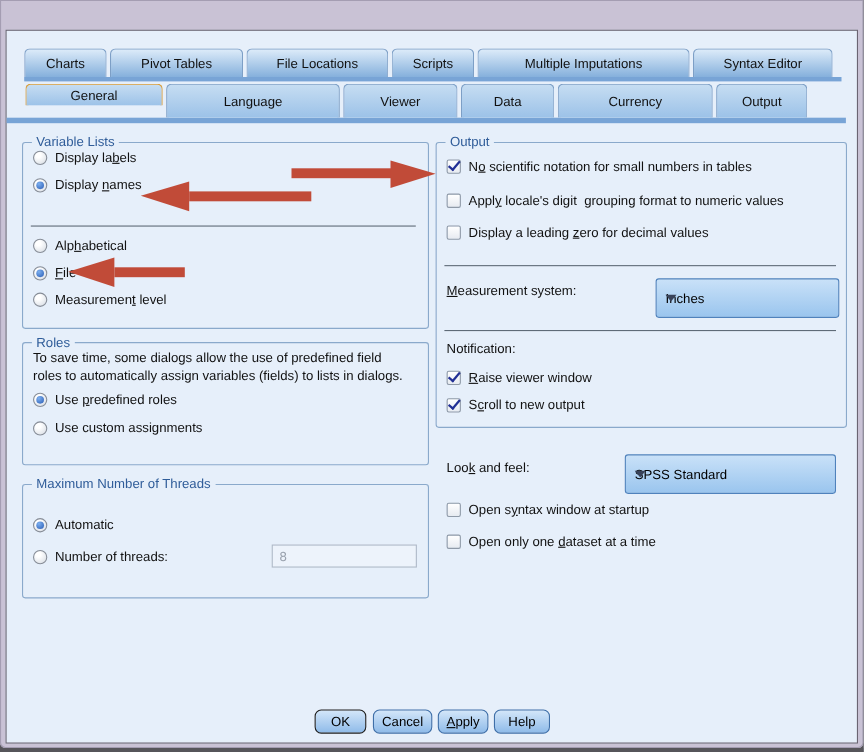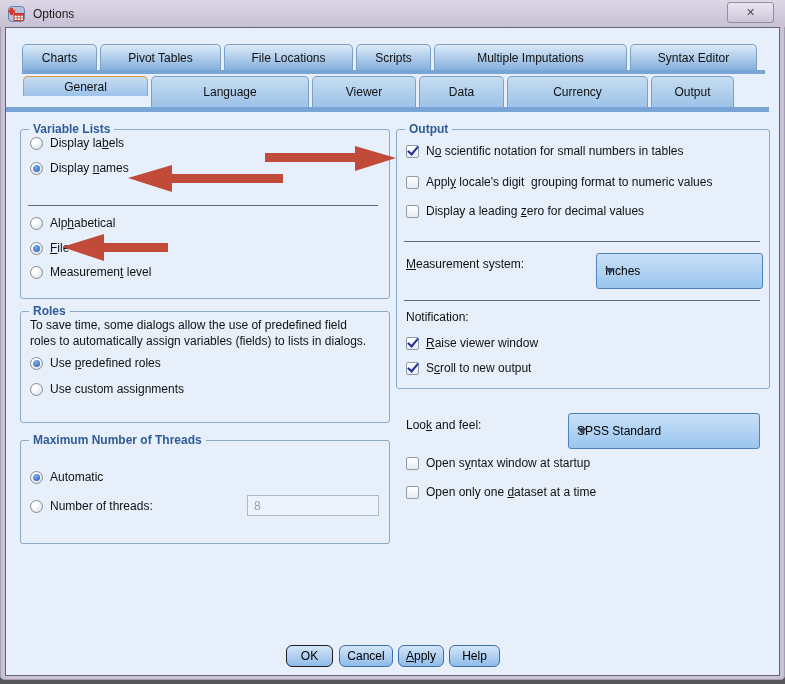--- a/index.html
+++ b/index.html
@@ -25,21 +25,21 @@
   .tab{box-sizing:border-box;border:1px solid #7d9fc6;border-bottom:none;border-radius:5px 5px 0 0;
        display:flex;align-items:center;justify-content:center;font-size:12px;color:#111;}
   .tabs.r1 .tab{background:linear-gradient(#dcebf9,#85b0dc);}
   .tabs.r2 .tab{background:linear-gradient(#c6ddf2,#9cc2e8);}
   .tab.selected{background:linear-gradient(#fdda88,#f9b84c);border-color:#d99b33;height:20px;}
   .band{position:absolute;background:#78a4d6;z-index:2;}
   .band.b1{left:22px;top:70px;width:743px;height:4px;}
   .band.b2{left:6px;top:107px;width:763px;height:5px;}
   
   .group{position:absolute;border:1px solid #8aa9cb;border-radius:3px;}
-  .gtitle{position:absolute;top:-8px;left:8px;background:#e6effa;padding:0 4px;color:#2f5c99;font-size:12px;font-weight:bold;}
+  .gtitle{position:absolute;top:-8px;left:8px;background:#e6effa;padding:0 4px;color:#2f5c99;font-size:12px;}
   
   .row{position:absolute;display:flex;align-items:center;gap:7px;height:18px;font-size:12px;color:#111;}
   .lbl, .lbl span{white-space:pre;}
   .u{text-decoration:underline;}
   .rad{box-sizing:border-box;flex:0 0 13px;width:13px;height:13px;border-radius:50%;border:1px solid #878d97;
        background:radial-gradient(circle at 35% 30%, #ffffff 20%, #d4dae2);position:relative;}
   .rad.on::after{content:'';position:absolute;left:2px;top:2px;width:7px;height:7px;border-radius:50%;
        background:radial-gradient(circle at 35% 30%, #7db0f0, #2a5cb4);}
   .cb{box-sizing:border-box;flex:0 0 13px;width:13px;height:13px;border:1px solid #8f9aa8;border-radius:2px;
       background:linear-gradient(#ffffff,#e7ebf1);position:relative;}
@@ -74,36 +74,20 @@
   .a3 .head{left:0;top:0;border-top:13px solid transparent;border-bottom:14px solid transparent;border-right:42px solid #c14b38;}
   .a3 .shaft{left:42px;top:9px;width:64px;height:9px;}
   .strip{position:absolute;left:0;top:680px;width:785px;height:4px;background:#56555a;}
 </style>
 </head>
 <body>
 
 <div class="screen">
   <div class="window">
 
-    <div class="titlebar">
-      <svg class="app-icon" width="18" height="16" viewBox="0 0 18 16">
-        <rect x="0.5" y="0.5" width="16" height="15" rx="3.5" fill="#b4c1dc" stroke="#7181a8"></rect>
-        <rect x="2" y="2" width="3" height="7" fill="#d23c30"></rect>
-        <rect x="0.5" y="3.8" width="6.5" height="3" fill="#d23c30"></rect>
-        <rect x="6" y="7.5" width="9.5" height="7" fill="#ffffff" stroke="#c0392b"></rect>
-        <rect x="6" y="7.5" width="9.5" height="2.2" fill="#d23c30"></rect>
-        <line x1="6" y1="12" x2="15.5" y2="12" stroke="#c0392b" stroke-width="0.8"></line>
-        <line x1="9.2" y1="7.5" x2="9.2" y2="14.5" stroke="#c0392b" stroke-width="0.8"></line>
-        <line x1="12.4" y1="7.5" x2="12.4" y2="14.5" stroke="#c0392b" stroke-width="0.8"></line>
-      </svg>
-      <span class="win-title">Options</span>
-      <div class="close-btn">
-        <span class="close-x">✕</span>
-      </div>
-    </div>
 
     <div class="client"></div>
 
     <div class="tabs r1">
       <div class="tab" style="width:75px">Charts</div>
       <div class="tab" style="width:121px">Pivot Tables</div>
       <div class="tab" style="width:129px">File Locations</div>
       <div class="tab" style="width:75px">Scripts</div>
       <div class="tab" style="width:193px">Multiple Imputations</div>
       <div class="tab" style="width:127px">Syntax Editor</div>

